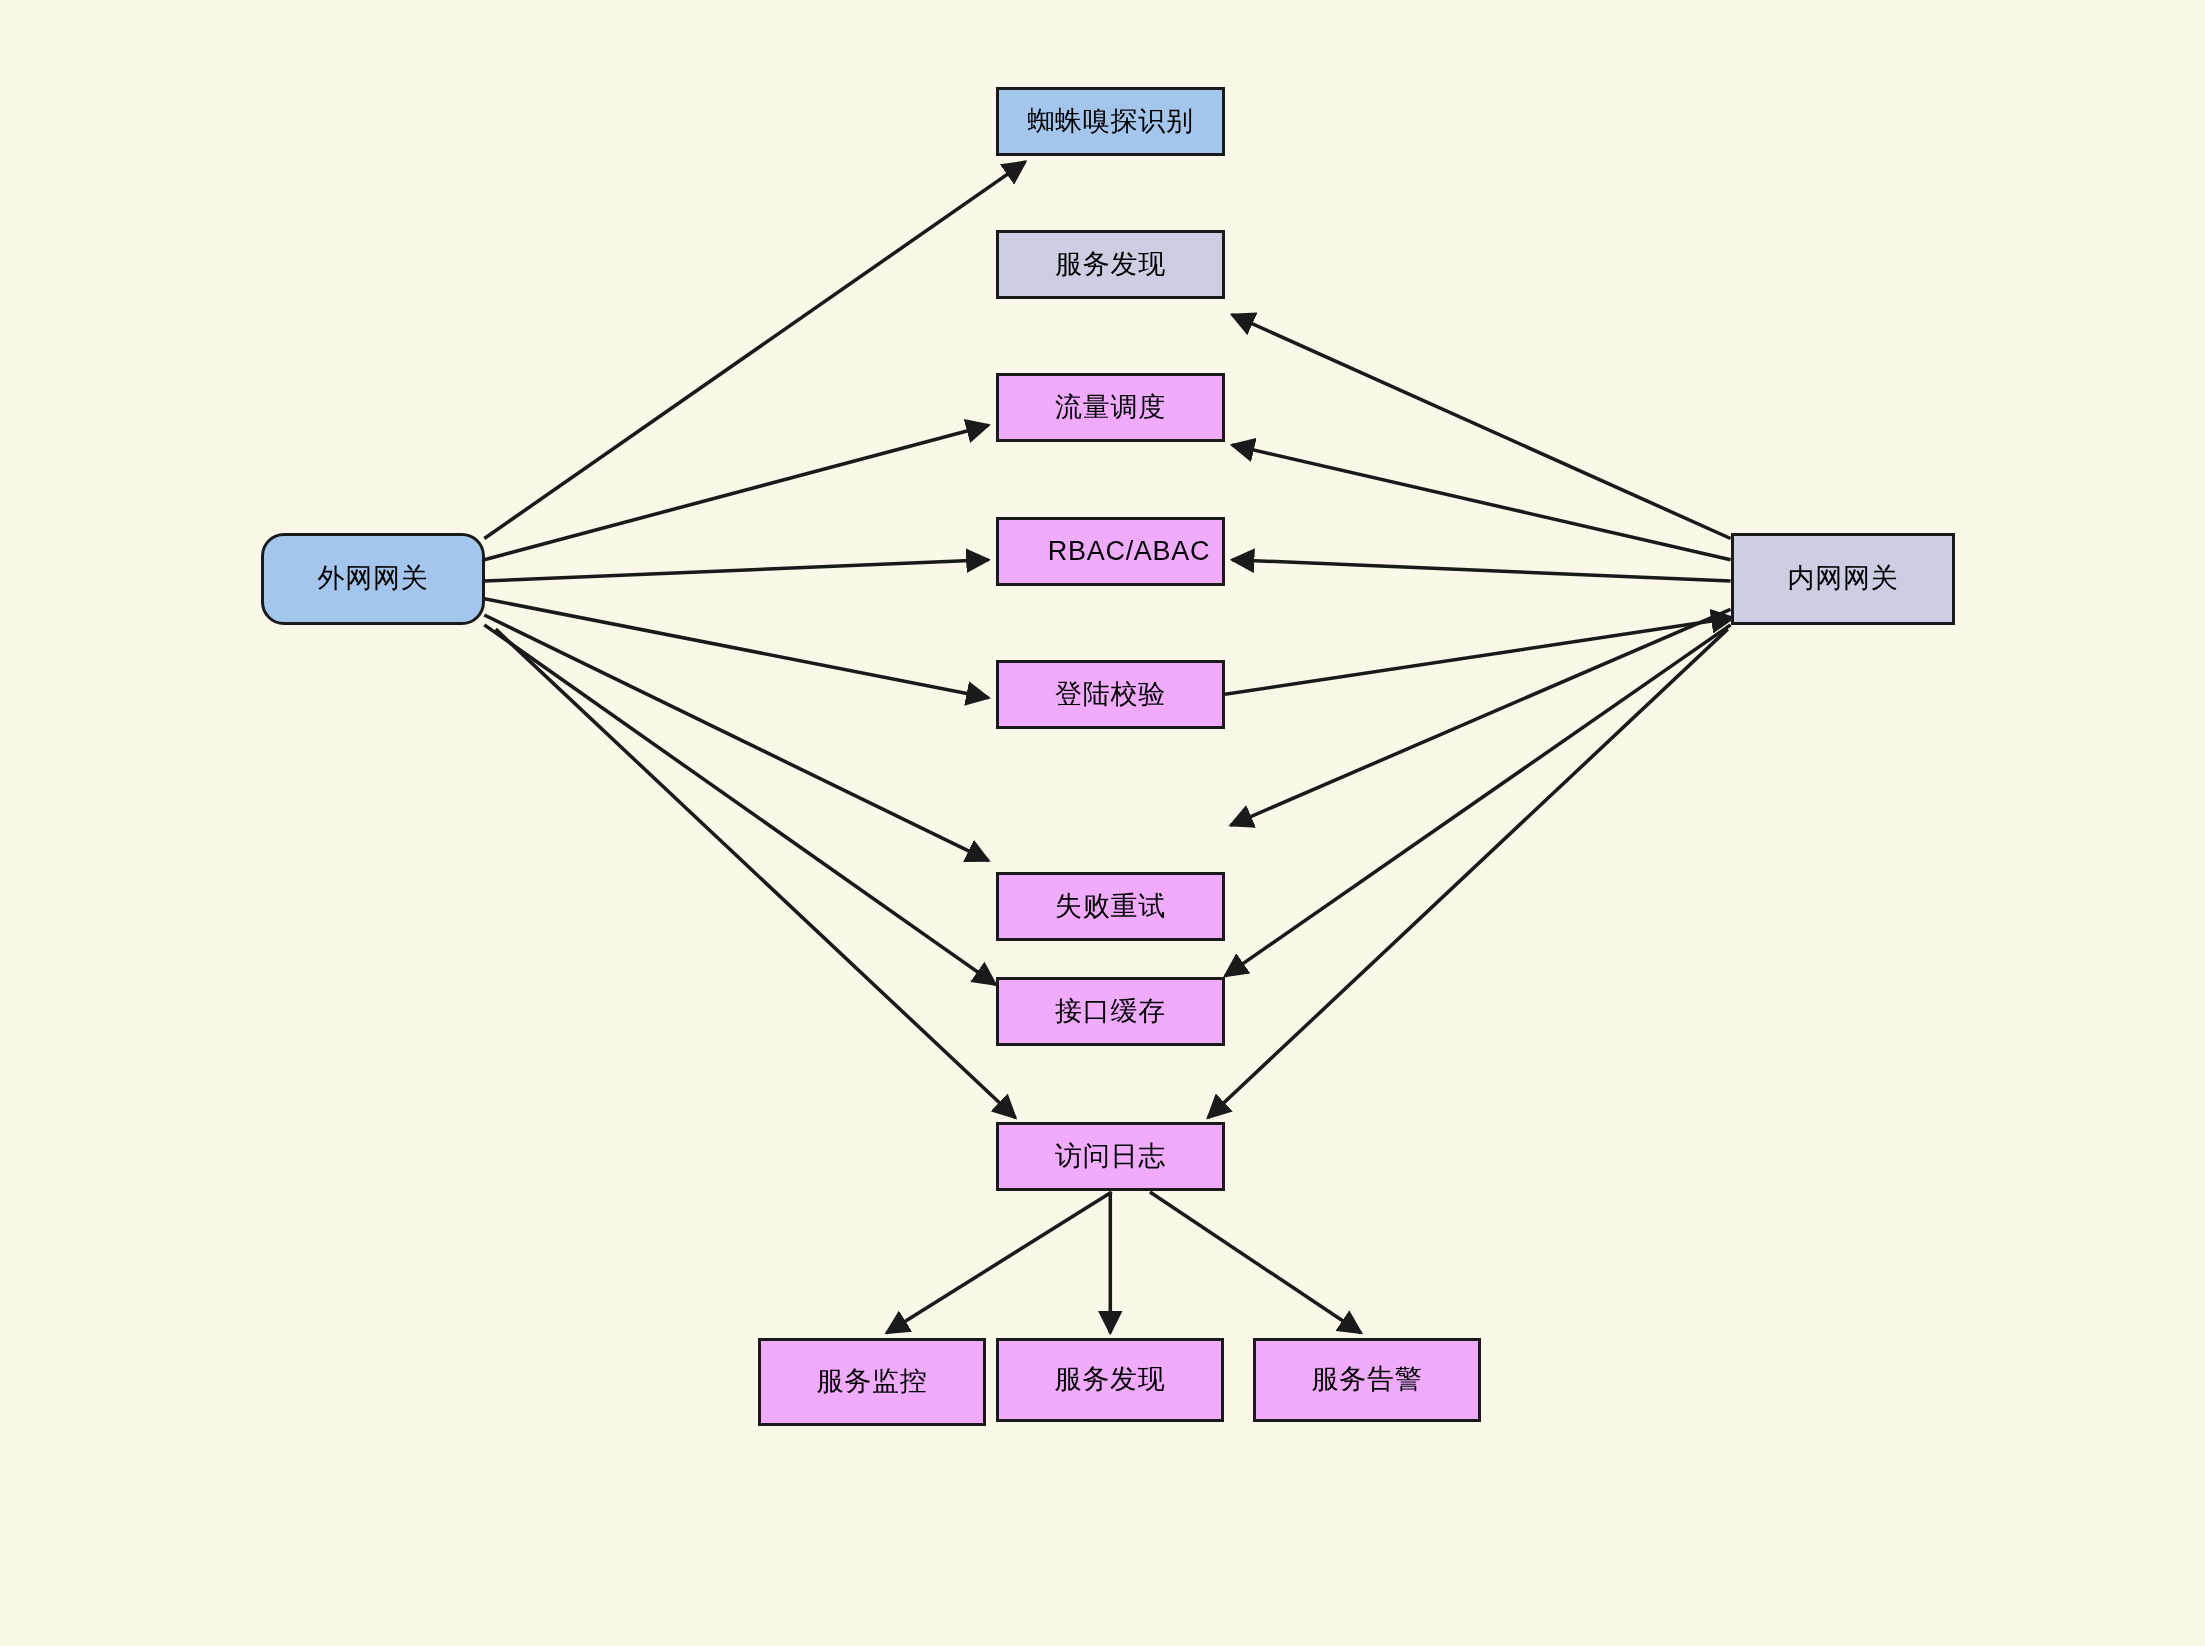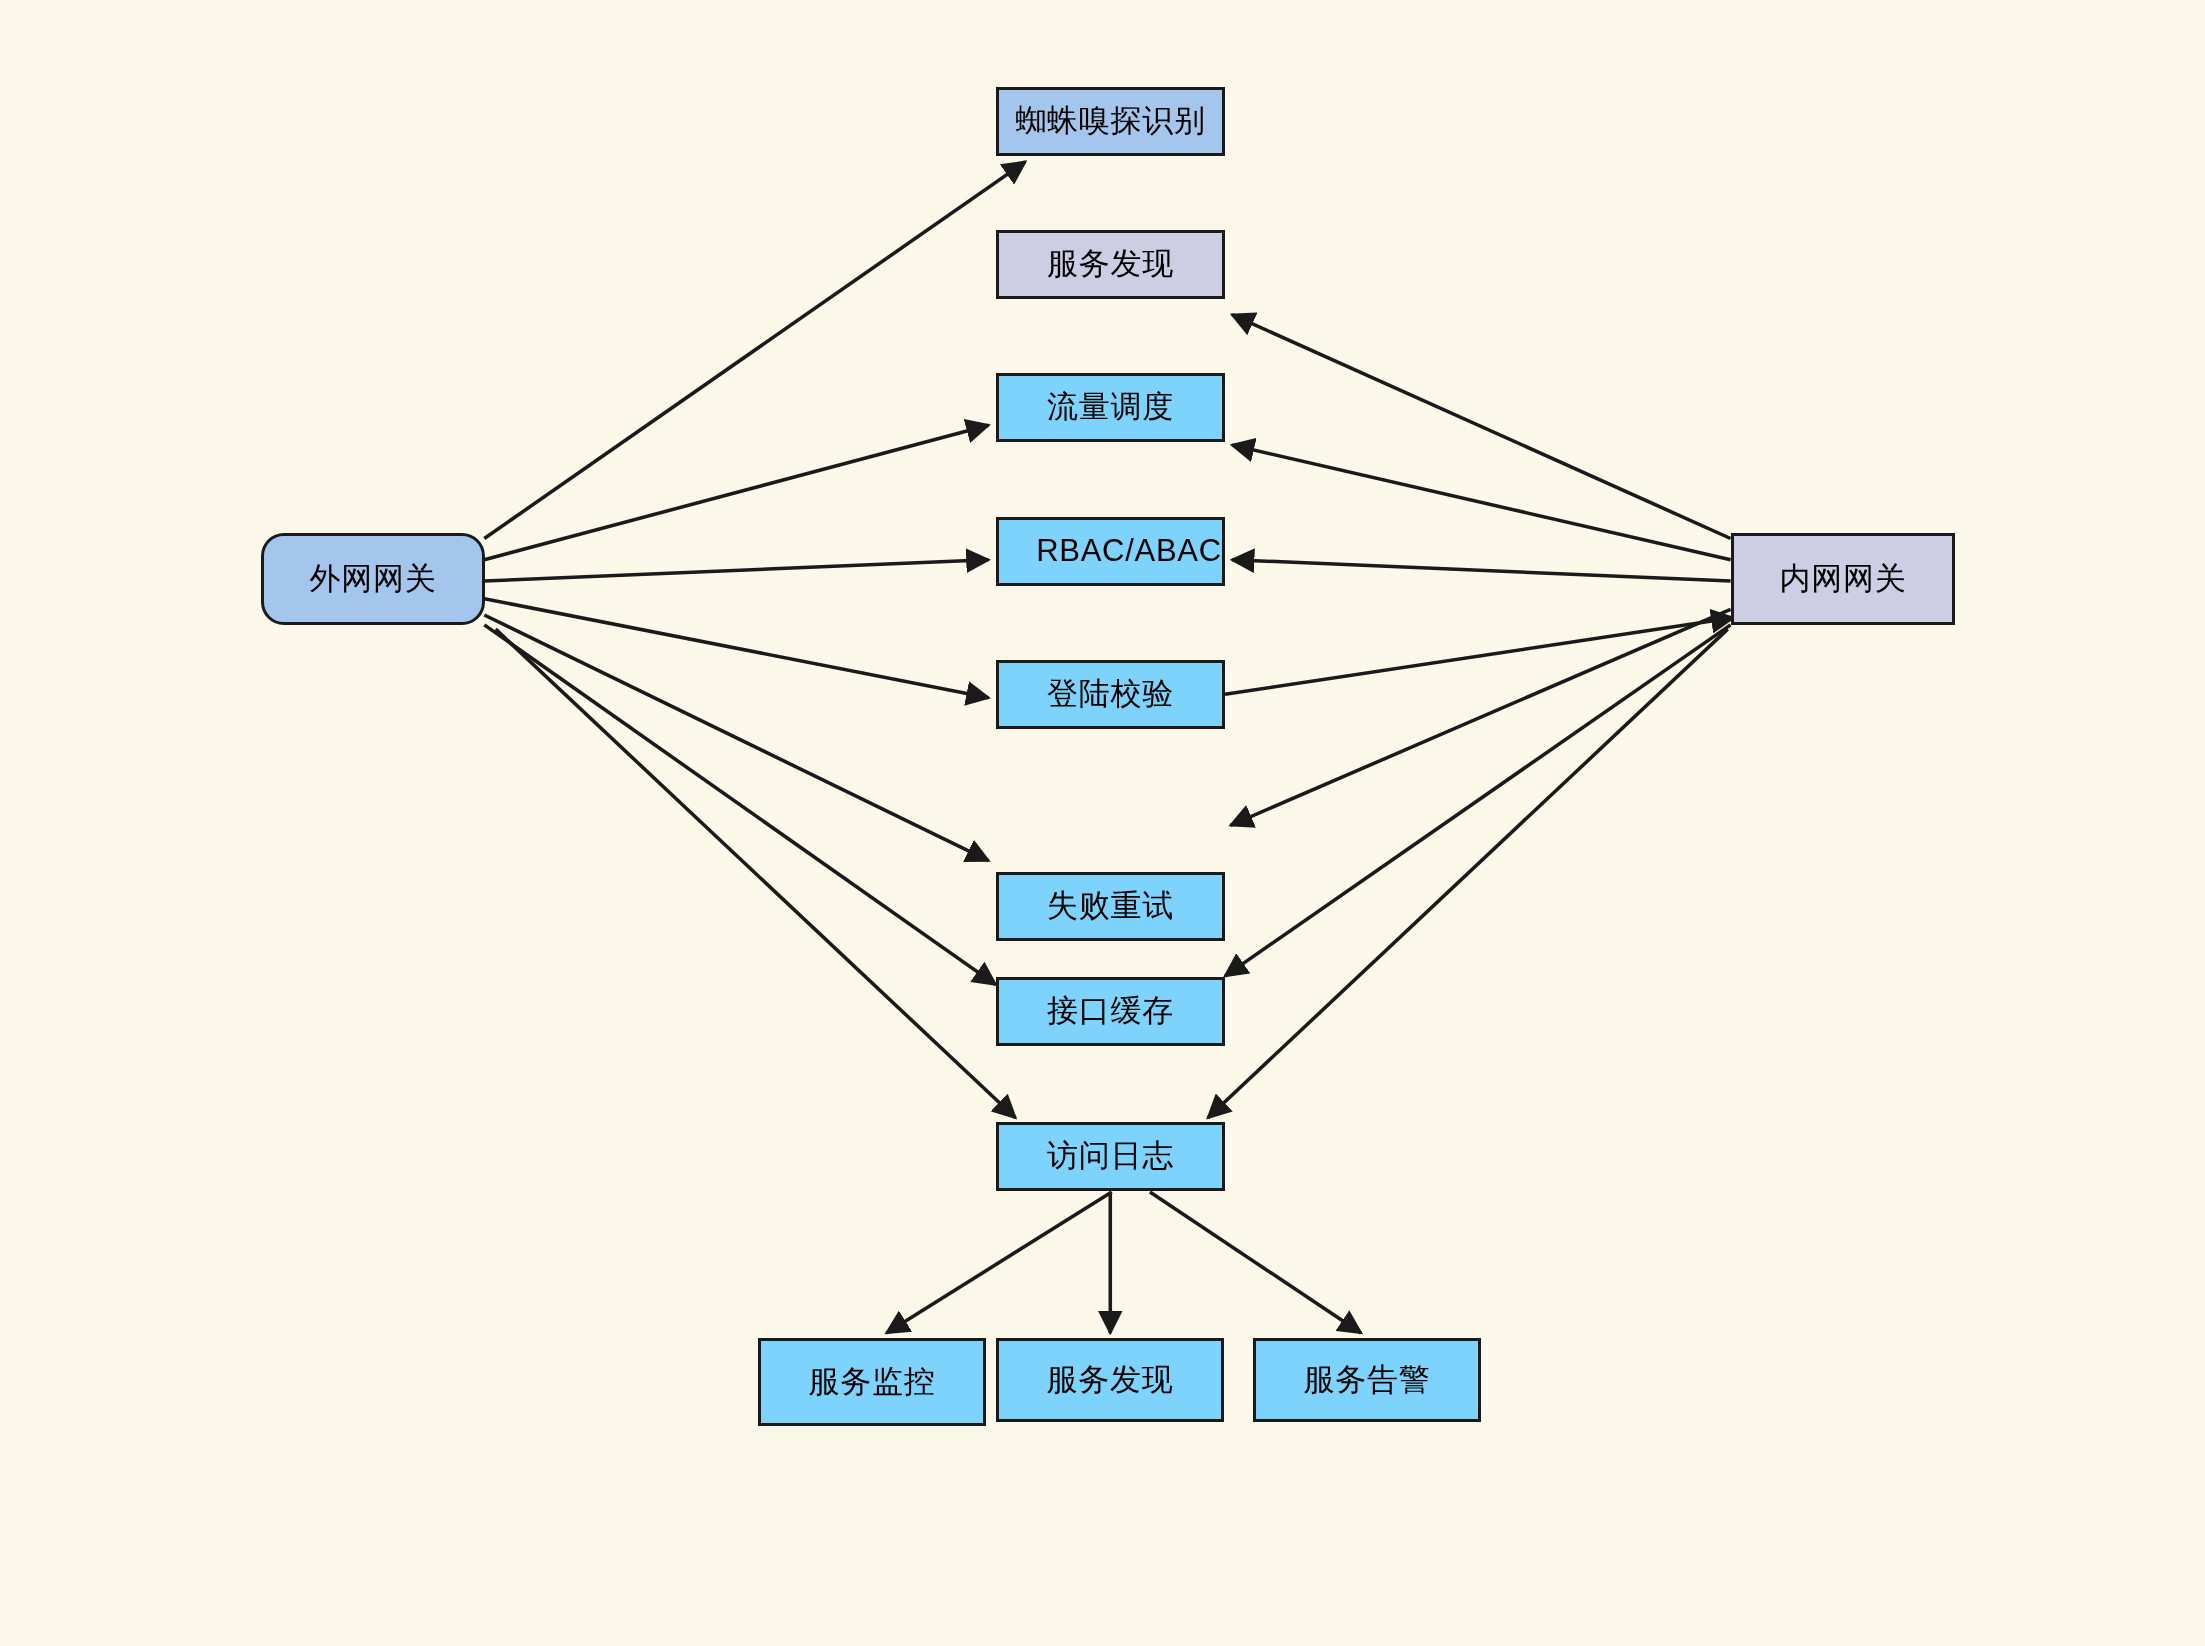--- a/index.html
+++ b/index.html
@@ -23,29 +23,29 @@
     pointer-events: none;
   }
   .node {
     position: absolute;
     box-sizing: border-box;
     border: 3.5px solid #1a1a1a;
     display: flex;
     align-items: center;
     justify-content: center;
     color: #000000;
-    font-size: 31px;
+    font-size: 27px;
     letter-spacing: 0.7px;
     line-height: 1.1;
     text-align: left;
     white-space: nowrap;
   }
   .fill-blue   { background: #a4c6ec; }
   .fill-violet { background: #cdcde4; }
-  .fill-yellow { background: #7dd3fc; }
+  .fill-yellow { background: #f0abfc; }
 
   
   #footer {
     position: absolute;
     left: 1349px;
     top: 1526px;
     display: flex;
     align-items: center;
     height: 99px;
   }

